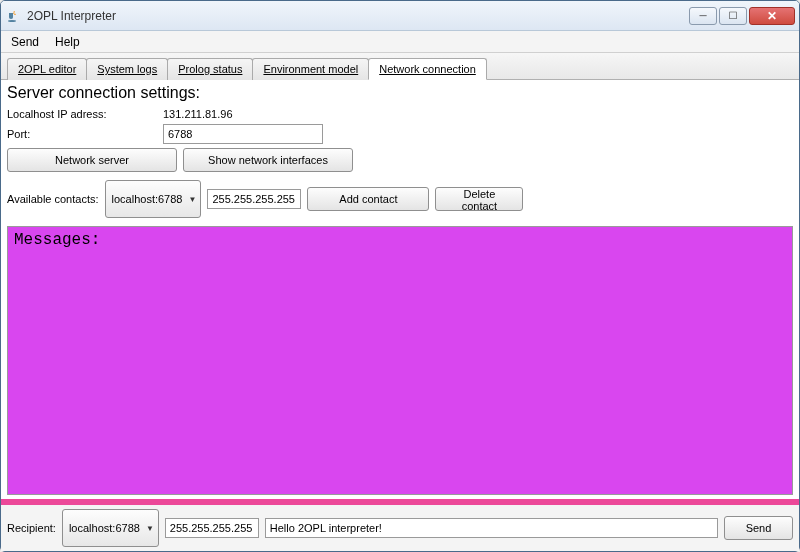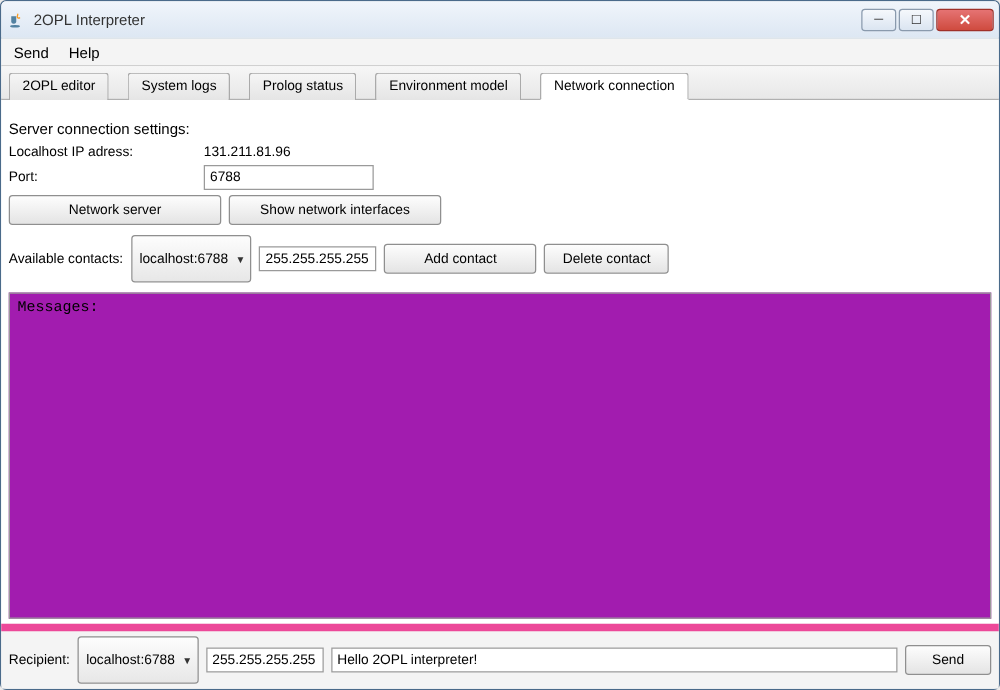--- a/index.html
+++ b/index.html
@@ -10,40 +10,40 @@
 .titlebar { height: 30px; background: linear-gradient(#f0f5fb, #dde7f3); border-bottom: 1px solid #b8c8d8; display: flex; align-items: center; padding: 0 4px; border-radius: 4px 4px 0 0; }
 .titlebar .app-icon { width: 16px; height: 16px; margin-right: 6px; }
 .titlebar .title { flex: 1; color: #333; font-size: 12px; }
 .titlebar .win-controls { display: flex; gap: 2px; }
 .titlebar .win-btn { width: 28px; height: 18px; border: 1px solid #8a9aad; border-radius: 3px; background: linear-gradient(#f5f8fc, #dbe5f1); display: flex; align-items: center; justify-content: center; font-size: 10px; color: #333; }
 .titlebar .win-btn.close { width: 46px; background: linear-gradient(#e57373, #cf4b3f); border-color: #a03028; color: #fff; font-weight: bold; font-size: 12px; }
 
 .menubar { height: 22px; background: #f4f4f4; border-bottom: 1px solid #d0d0d0; display: flex; align-items: center; padding: 0 6px; gap: 8px; font-size: 12px; }
 .menubar span { padding: 2px 4px; cursor: default; }
 
-.tabsbar { background: linear-gradient(#f6f6f6, #e8e8e8); padding: 4px 6px 0 6px; border-bottom: 1px solid #b0b0b0; display: flex; gap: 16px; }
+.tabsbar { background: linear-gradient(#f6f6f6, #e8e8e8); padding: 4px 6px 0 6px; border-bottom: 1px solid #b0b0b0; display: flex; gap: 0; text-decoration: underline; }
 .tab { padding: 4px 10px; border: 1px solid #aaa; border-bottom: none; background: linear-gradient(#f5f5f5, #e5e5e5); margin-right: -1px; font-size: 11px; position: relative; top: 1px; border-radius: 3px 3px 0 0; }
 .tab.active { background: #fff; z-index: 2; top: 1px; border-bottom: 1px solid #fff; }
 
 .content { flex: 1; display: flex; flex-direction: column; background: #fff; padding: 4px 6px; overflow: hidden; }
 
-.section-title { font-size: 12px; margin: 12px 0 6px 0; }
+.section-title { font-size: 16px; margin: 0 0 6px 0; }
 
 .row { display: flex; align-items: center; margin-bottom: 4px; gap: 6px; }
 .label-col { width: 150px; }
 .ip-val { width: 150px; }
 
 .text-input { border: 1px solid #9a9a9a; height: 20px; padding: 1px 4px; font-size: 11px; font-family: inherit; background: #fff; }
 .btn { border: 1px solid #8f8f8f; background: linear-gradient(#fdfdfd, #e4e4e4); height: 24px; padding: 0 10px; font-size: 11px; font-family: inherit; border-radius: 3px; cursor: default; }
 .btn.wide { width: 170px; }
 
 .select-combo { display: inline-flex; align-items: center; border: 1px solid #8f8f8f; background: linear-gradient(#fdfdfd, #e7e7e7); height: 38px; padding: 0 4px 0 6px; border-radius: 3px; gap: 6px; }
 .chev { font-size: 8px; color: #333; }
 
-.messages-box { flex: 1; border: 1px solid #9a9a9a; background: #a21caf; padding: 4px 6px; font-family: "Courier New", monospace; font-size: 12px; margin-top: 4px; overflow: auto; }
+.messages-box { flex: 1; border: 1px solid #9a9a9a; background: #d946ef; padding: 4px 6px; font-family: "Courier New", monospace; font-size: 16px; margin-top: 4px; overflow: auto; }
 
 .footer { display: flex; align-items: center; gap: 6px; padding: 4px 6px; border-top: 6px solid #ec4899; background: #f4f4f4; }
 .footer .msg-input { flex: 1; }
 .footer .send-btn { width: 69px; }
 
 .java-icon svg { width: 16px; height: 16px; }
 </style>
 </head>
 <body>
 
@@ -81,37 +81,37 @@
   <div class="content">
     <div class="section-title">Server connection settings:</div>
 
     <div class="row">
       <span class="label-col">Localhost IP adress:</span>
       <span class="ip-val">131.211.81.96</span>
     </div>
 
     <div class="row">
       <span class="label-col">Port:</span>
-      <input class="text-input" style="width: 136px;" value="6788">
+      <input class="text-input" style="width: 160px;" value="6788">
     </div>
 
     <div class="row">
       <button class="btn wide">Network server</button>
       <button class="btn wide">Show network interfaces</button>
     </div>
 
     <div class="row" style="margin-top:4px">
       <span>Available contacts:</span>
       <span class="select-combo">
         <span>localhost:6788</span>
         <span class="chev">▼</span>
       </span>
       <input class="text-input" style="width: 94px;" value="255.255.255.255">
       <button class="btn" style="width:122px">Add contact</button>
-      <button class="btn" style="width:100px">Delete contact</button>
+      <button class="btn" style="width:88px">Delete contact</button>
     </div>
 
     <div class="messages-box">
       <span>Messages:</span>
     </div>
   </div>
 
   <div class="footer">
     <span>Recipient:</span>
     <span class="select-combo">

